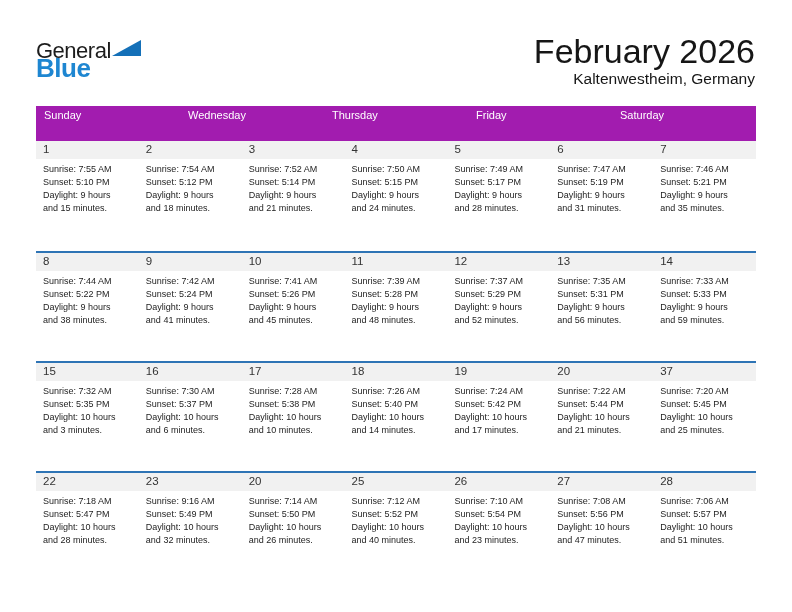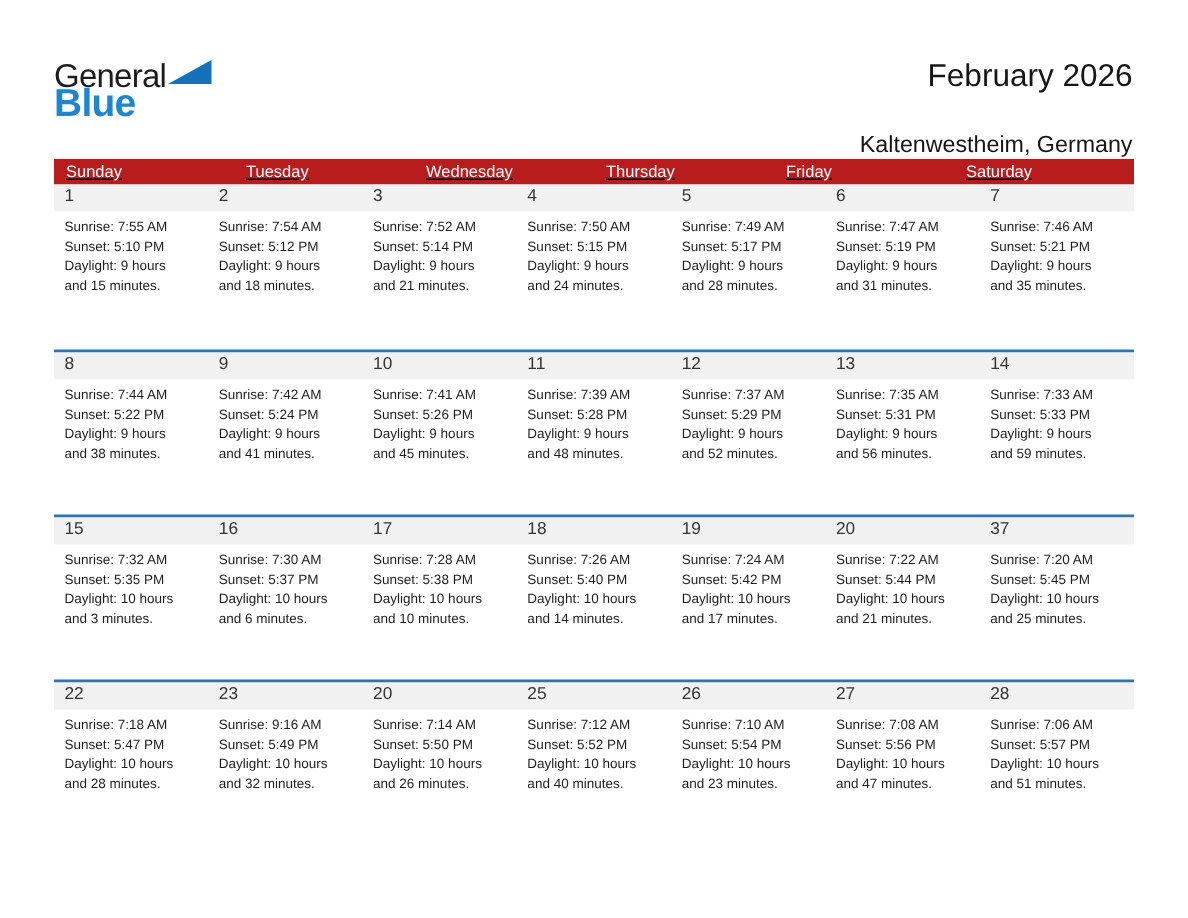--- a/index.html
+++ b/index.html
@@ -25,27 +25,27 @@
     border-bottom: 16px solid #1470b8;
     border-left: 29px solid transparent;
   }
   .logo-blue {
     font-size: 26px; font-weight: 700; color: #1e86d1;
     letter-spacing: -0.5px; line-height: 20px; margin-top: -4px;
   }
 
   
   .titles { position: absolute; right: 37px; top: 36px; text-align: right; }
-  .title { font-size: 21px; font-weight: 400; color: #161616; line-height: 30px; }
-  .subtitle { font-size: 15.5px; font-weight: 400; color: #161616; margin-top: 22px; }
+  .title { font-size: 34px; font-weight: 400; color: #161616; line-height: 30px; }
+  .subtitle { font-size: 15.5px; font-weight: 400; color: #161616; margin-top: 4px; }
 
   
   .calendar { position: absolute; left: 36px; top: 106px; width: 720px; }
   .weekday-row {
-    display: flex; background: #b91c1c; height: 17px; text-decoration: underline;
+    display: flex; background: #a21caf; height: 35px;
   }
   .weekday {
     flex: 1 1 0; color: #ffffff; font-size: 11px; font-weight: 400;
     padding: 3px 0 0 8px; white-space: nowrap; overflow: hidden;
   }
   .week-row { height: 110px; border-top: 2px solid #2e74b5; }
   .week-row:first-child { border-top: none; }
   .day-band { display: flex; background: #f1f1f1; height: 18px; }
   .day-number {
     flex: 1 1 0; font-size: 11.5px; color: #333333;
@@ -72,21 +72,20 @@
   </div>
 
   <div class="titles">
     <div class="title">February 2026</div>
     <div class="subtitle">Kaltenwestheim, Germany</div>
   </div>
 
   <div class="calendar">
     <div class="weekday-row">
         <div class="weekday">Sunday</div>
-        <div class="weekday">Tuesday</div>
         <div class="weekday">Wednesday</div>
         <div class="weekday">Thursday</div>
         <div class="weekday">Friday</div>
         <div class="weekday">Saturday</div>
       </div>
     <div>
         <div class="week-row">
           <div class="day-band">
             <div class="day-number">1</div>
             <div class="day-number">2</div>

